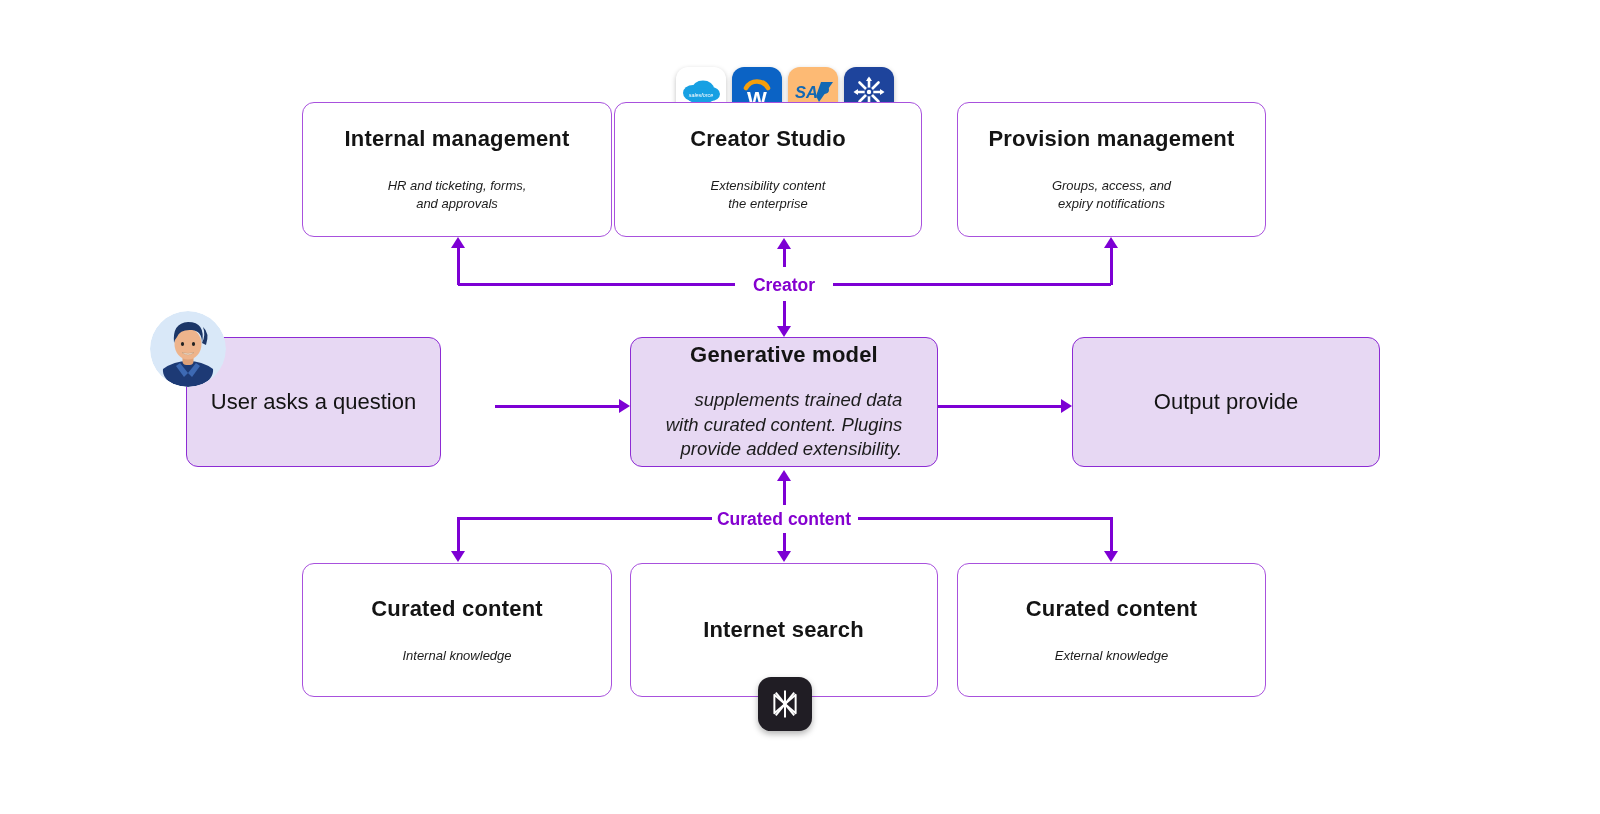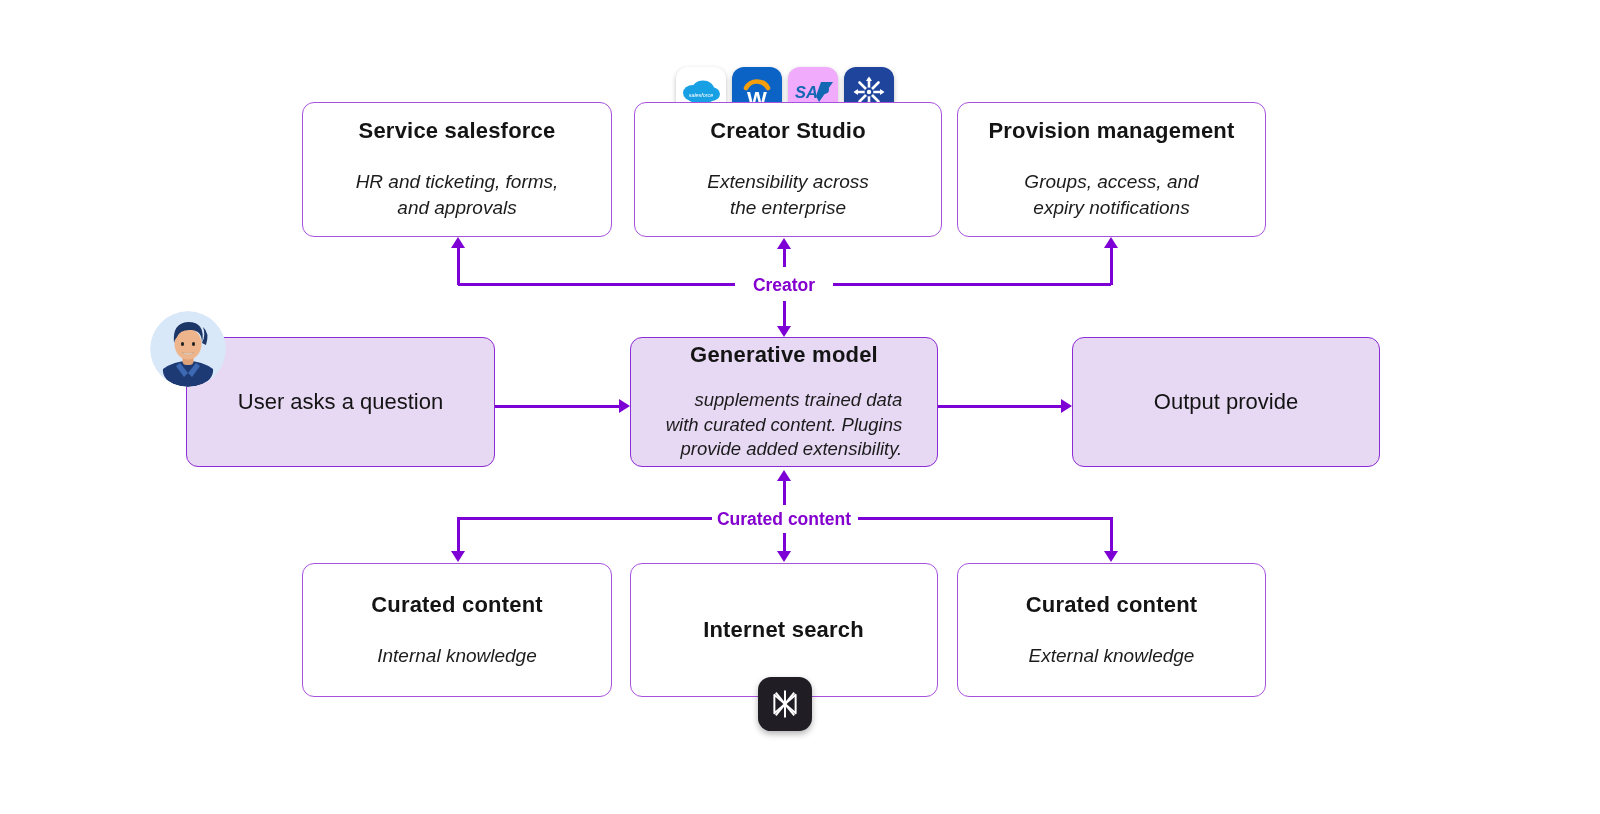--- a/index.html
+++ b/index.html
@@ -4,21 +4,21 @@
 <style>
   html,body{margin:0;padding:0;background:#fff;}
   #canvas{position:relative;width:1600px;height:814px;background:#ffffff;overflow:hidden;
           font-family:"Liberation Sans", sans-serif;}
   .box{position:absolute;background:#fff;border:1.6px solid #a851dd;border-radius:12px;
        display:flex;flex-direction:column;align-items:center;justify-content:center;
        text-align:center;box-sizing:border-box;padding:8px 14px;}
   .box.filled{background:#e7d8f3;border-color:#8d2bd4;text-align:right;}
   .title{font-weight:700;font-size:22px;color:#141414;letter-spacing:0.2px;}
   .plain-title{font-weight:400;font-size:22px;color:#141414;}
-  .sub{font-style:italic;font-size:19px;color:#1c1c1c;margin-top:25px;line-height:1.35;
+  .sub{font-style:italic;font-size:13px;color:#1c1c1c;margin-top:25px;line-height:1.35;
        white-space:pre-line;}
   .hline{position:absolute;height:2.5px;background:#7d00d4;}
   .vline{position:absolute;width:2.5px;background:#7d00d4;}
   .arr{position:absolute;width:0;height:0;}
   .arr.up{border-left:7px solid transparent;border-right:7px solid transparent;border-bottom:11px solid #7d00d4;}
   .arr.down{border-left:7px solid transparent;border-right:7px solid transparent;border-top:11px solid #7d00d4;}
   .arr.right{border-top:7px solid transparent;border-bottom:7px solid transparent;border-left:11px solid #7d00d4;}
   .conn-label{position:absolute;transform:translate(-50%,-50%);color:#8400cf;
               font-weight:700;font-size:17.5px;background:#fff;padding:0 10px;white-space:nowrap;}
   .app-icon{position:absolute;width:50px;height:50px;border-radius:12px;
@@ -46,21 +46,21 @@
     </svg>
   </div>
 
   <div class="app-icon" style="left:732px;top:67px;background:#0b63c5;">
     <svg width="40" height="40" viewBox="0 0 40 40">
       <path d="M9,16 A12.5,12.5 0 0 1 31,16" fill="none" stroke="#f59e0b" stroke-width="4.6" stroke-linecap="round"></path>
       <text x="20" y="34" text-anchor="middle" fill="#ffffff" font-size="21" font-weight="bold" font-family="Liberation Sans, sans-serif">W</text>
     </svg>
   </div>
 
-  <div class="app-icon" style="left:788px;top:67px;background:#f0abfc;">
+  <div class="app-icon" style="left:788px;top:67px;background:#fdba74;">
     <svg width="46" height="46" viewBox="0 0 46 46">
       <polygon points="31,13 43,13 29,33 26,27" fill="#1268b3"></polygon>
       <text x="5" y="29" fill="#1268b3" font-size="16.5" font-weight="bold" font-style="italic" font-family="Liberation Sans, sans-serif">SAP</text>
     </svg>
   </div>
 
   <div class="app-icon" style="left:844px;top:67px;background:#1e449c;">
     <svg width="34" height="34" viewBox="0 0 34 34">
       <g stroke="#ffffff" stroke-width="2.6" stroke-linecap="round">
         <line x1="17" y1="4" x2="17" y2="30"></line>
@@ -75,48 +75,48 @@
         <circle cx="17" cy="17" r="2.2"></circle>
         <polygon points="17,1.5 20,6 14,6"></polygon>
         <polygon points="17,32.5 20,28 14,28"></polygon>
         <polygon points="1.5,17 6,14 6,20"></polygon>
         <polygon points="32.5,17 28,14 28,20"></polygon>
       </g>
     </svg>
   </div>
 
   <div class="box" style="left:302px;top:102px;width:310px;height:135px;">
-    <div class="title">Service salesforce</div>
+    <div class="title">Internal management</div>
     <div class="sub">HR and ticketing, forms,
 and approvals</div>
   </div>
-  <div class="box" style="left:634px;top:102px;width:308px;height:135px;">
+  <div class="box" style="left:614px;top:102px;width:308px;height:135px;">
     <div class="title">Creator Studio</div>
-    <div class="sub">Extensibility across
+    <div class="sub">Extensibility content
 the enterprise</div>
   </div>
   <div class="box" style="left:957px;top:102px;width:309px;height:135px;">
     <div class="title">Provision management</div>
     <div class="sub">Groups, access, and
 expiry notifications</div>
   </div>
 
   <div class="hline" style="left:458px;top:283px;width:277px;"></div>
   <div class="hline" style="left:833px;top:283px;width:278px;"></div>
   <div class="vline" style="left:457px;top:246px;height:39px;"></div>
   <div class="arr up" style="left:451px;top:237px;"></div>
   <div class="vline" style="left:1110px;top:246px;height:39px;"></div>
   <div class="arr up" style="left:1104px;top:237px;"></div>
   <div class="vline" style="left:783px;top:248px;height:19px;"></div>
   <div class="arr up" style="left:777px;top:238px;"></div>
   <div class="conn-label" style="left:784px;top:285px;">Creator</div>
   <div class="vline" style="left:783px;top:301px;height:26px;"></div>
   <div class="arr down" style="left:777px;top:326px;"></div>
 
-  <div class="box filled" style="left:186px;top:337px;width:309px;height:130px;">
+  <div class="box filled" style="left:186px;top:337px;width:255px;height:130px;">
     <div class="plain-title">User asks a question</div>
   </div>
 
   <div class="avatar">
     <svg width="76" height="76" viewBox="0 0 76 76">
       <defs>
           <clipPath id="avclip">
             <circle cx="38" cy="38" r="38"></circle>
           </clipPath>
         </defs>

